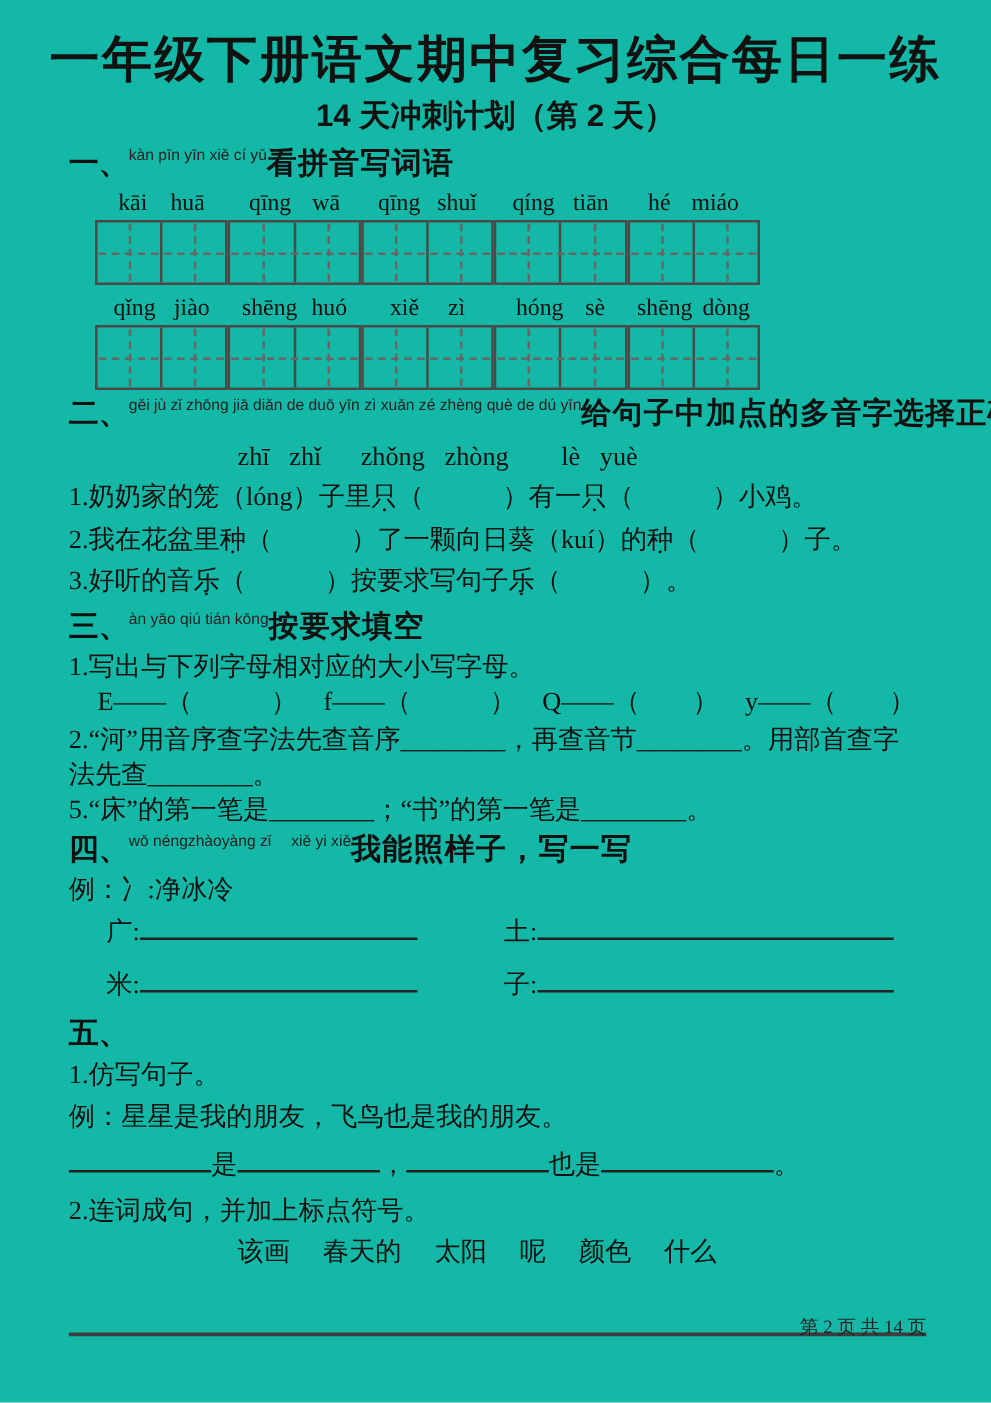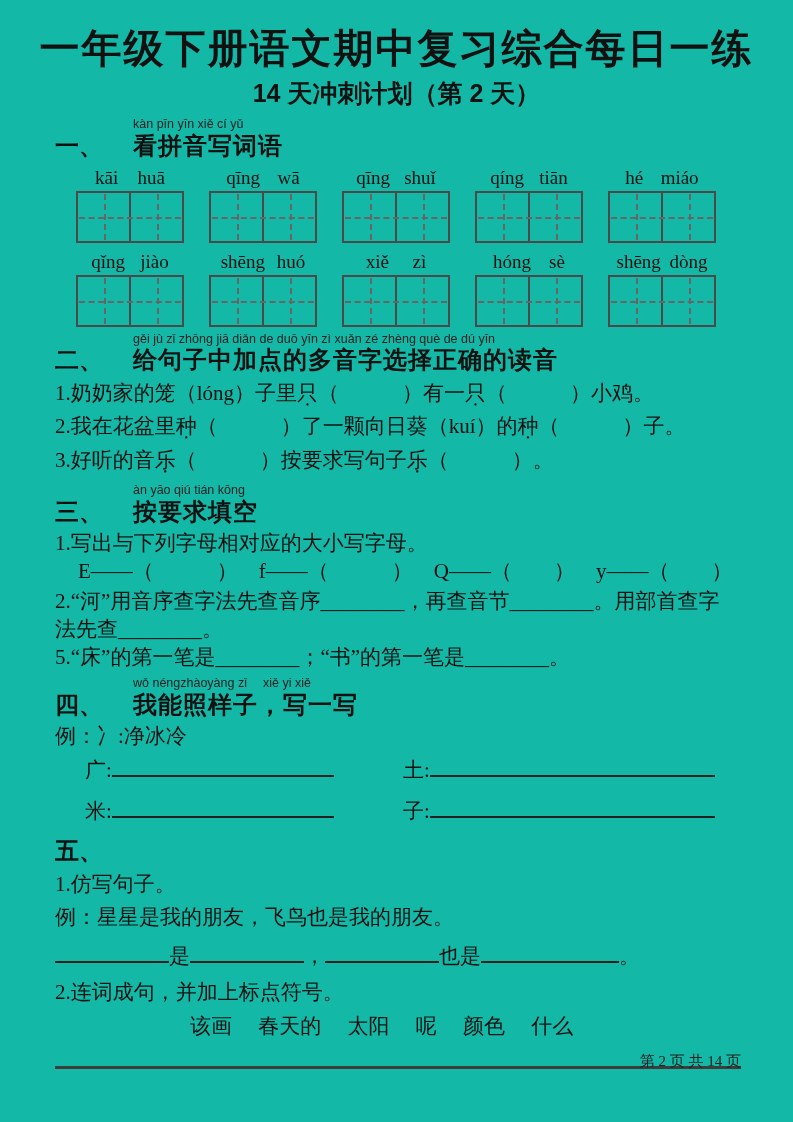--- a/index.html
+++ b/index.html
@@ -18,31 +18,31 @@
   .h2 {
     margin:8px 0 0; text-align:center;
     font-family:"Liberation Sans", sans-serif;
     font-weight:bold; font-size:25px; line-height:1.2;
   }
   .sec-head { display:flex; align-items:flex-end; margin:10px 0 4px 55px; }
   .sec-num {
     font-family:"Liberation Sans", sans-serif; font-weight:bold;
     font-size:24px; line-height:1.1;
   }
-  .tw { display:flex; flex-direction:column;margin-left:30px; }
+  .tw { display:flex; flex-direction:row; }
   .py-sm {
     font-family:"Liberation Sans", sans-serif; font-size:12.5px; line-height:1;
     white-space:nowrap; margin-bottom:2px; color:#222;
   }
   .sec-title {
     font-family:"Liberation Sans", sans-serif; font-weight:bold;
     font-size:24px; line-height:1.1; letter-spacing:1px; white-space:nowrap;
   }
   
-  .unit-row { display:flex; justify-content:space-between; width:640px; margin:0 0 4px 76px; }
+  .unit-row { display:flex; justify-content:space-between; width:532px; margin:0 0 4px 76px; }
   .unit { width:108px; }
   .py {
     display:flex; justify-content:space-evenly; align-items:flex-end;
     height:26px; margin-bottom:2px; font-size:19px; white-space:nowrap;
   }
   .wbox { height:52px; border:2px solid #4a4a4a; display:flex; position:relative; box-sizing:border-box; }
   .wbox::after { content:""; position:absolute; left:1px; right:1px; top:50%; border-top:2px dashed #666; }
   .cell { flex:1; position:relative; }
   .cell + .cell { border-left:2px solid #4a4a4a; }
   .cell::before { content:""; position:absolute; top:1px; bottom:1px; left:50%; border-left:2px dashed #666; }
@@ -192,20 +192,21 @@
   </div>
 
   <div class="sec-head" style="margin-top:6px">
     <span class="sec-num">二、</span>
     <span class="tw">
       <span class="py-sm">gěi jù zǐ zhōng jiā diǎn de duō yīn zì xuǎn zé zhèng què de dú yīn</span>
       <span class="sec-title">给句子中加点的多音字选择正确的读音</span>
     </span>
   </div>
 
+  <div class="options">zhī   zhǐ      zhǒng   zhòng        lè   yuè</div>
 
   <p class="sent"><span>1.奶奶家的笼（lóng）子里</span><span class="dot">只</span><span>（　　　）有一</span><span class="dot">只</span><span>（　　　）小鸡。</span></p>
   <p class="sent"><span>2.我在花盆里</span><span class="dot">种</span><span>（　　　）了一颗向日葵（kuí）的</span><span class="dot">种</span><span>（　　　）子。</span></p>
   <p class="sent"><span>3.好听的音</span><span class="dot">乐</span><span>（　　　）按要求写句子</span><span class="dot">乐</span><span>（　　　）。</span></p>
 
   <div class="sec-head" style="margin-top:8px">
     <span class="sec-num">三、</span>
     <span class="tw">
       <span class="py-sm">àn yāo qiú tián kōng</span>
       <span class="sec-title">按要求填空</span>

